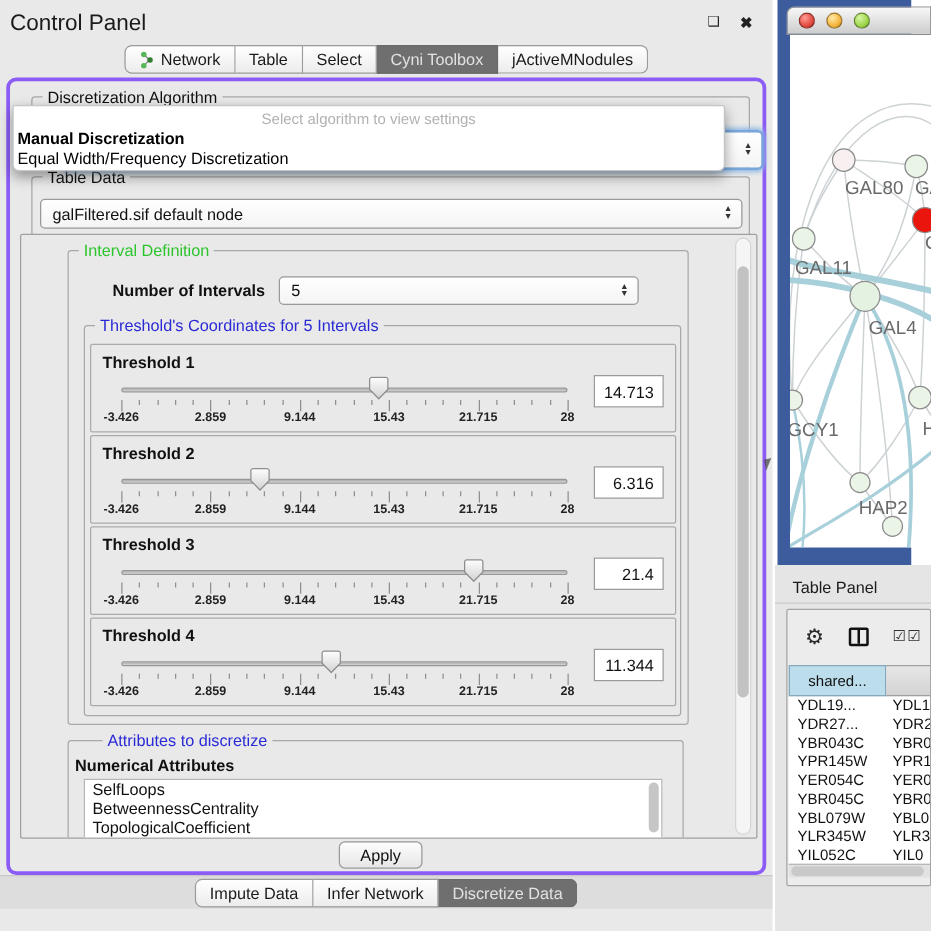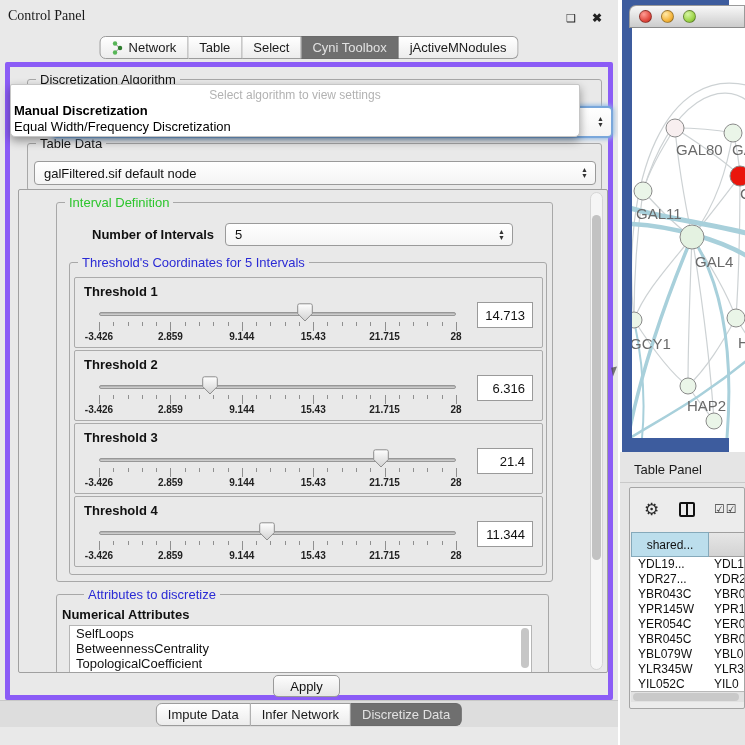--- a/index.html
+++ b/index.html
@@ -2,42 +2,42 @@
 <html><head>
 <meta charset="utf-8">
 <style>
   * { margin:0; padding:0; box-sizing:border-box; }
   html,body { width:745px; height:745px; overflow:hidden; background:#fff;
     font-family:"Liberation Sans", sans-serif; -webkit-font-smoothing:antialiased; }
 
   
   #left-panel { position:absolute; left:0; top:0; width:618px; height:745px; background:#E9E9E9; }
   .titlebar { position:absolute; left:0; top:0; width:618px; height:30px; }
-  .win-title { position:absolute; left:8px; top:8px; font-size:14px; color:#1a1a1a;font-family:Liberation Serif, serif; }
+  .win-title { position:absolute; left:8px; top:8px; font-size:18px; color:#1a1a1a; }
   .win-btn { position:absolute; top:11px; width:14px; height:14px; font-size:12px; line-height:14px;
     text-align:center; color:#222; cursor:default; }
   .float-btn { right:40px; font-size:11px; }
   .close-btn { right:14px; font-weight:bold; }
 
   
   .tabbar { position:absolute; display:flex; }
   .tab { height:23px; display:flex; align-items:center; gap:5px; padding:0 11px; font-size:13px;
     color:#1a1a1a; background:linear-gradient(#ffffff,#ececec); border:1px solid #9c9c9c;
     border-left:none; white-space:nowrap; }
   .tab:first-child { border-left:1px solid #9c9c9c; border-radius:6px 0 0 6px; }
   .tab:last-child { border-radius:0 6px 6px 0; }
   .tab.selected { background:#6F6F6F; color:#E2E2E2; border-color:#6a6a6a; }
   #top-tabs { top:36px; left:50%; transform:translateX(-50%);justify-content:space-between; }
   #bottom-tabs { top:703px; left:50%; transform:translateX(-50%); }
   .bottom-band { position:absolute; left:0; top:700px; width:618px; height:27px;
     background:#DDDDDD; border-top:1px solid #c8c8c8; }
 
   
   #content-frame { position:absolute; left:5px; top:62px; width:608px; height:638px;
-    border:5px solid #8b5cf6; background:#E9E9E9; border-radius:2px; }
+    border:3px solid #8b5cf6; background:#E9E9E9; border-radius:8px; }
 
   .groupbox { position:absolute; border:1px solid #A8A8A8; border-radius:3px; }
   .legend { position:absolute; top:-8px; left:8px; background:#E9E9E9; padding:0 4px;
     font-size:13px; color:#111; line-height:15px; white-space:nowrap; }
   .legend.green { color:#2DC52D; }
   .legend.blue { color:#2A2AD5; }
 
   .combo { position:absolute; background:linear-gradient(#ffffff,#f4f4f4);
     border:1px solid #9a9a9a; border-radius:4px; font-size:13px; color:#111;
     display:flex; align-items:center; padding-left:9px; }

